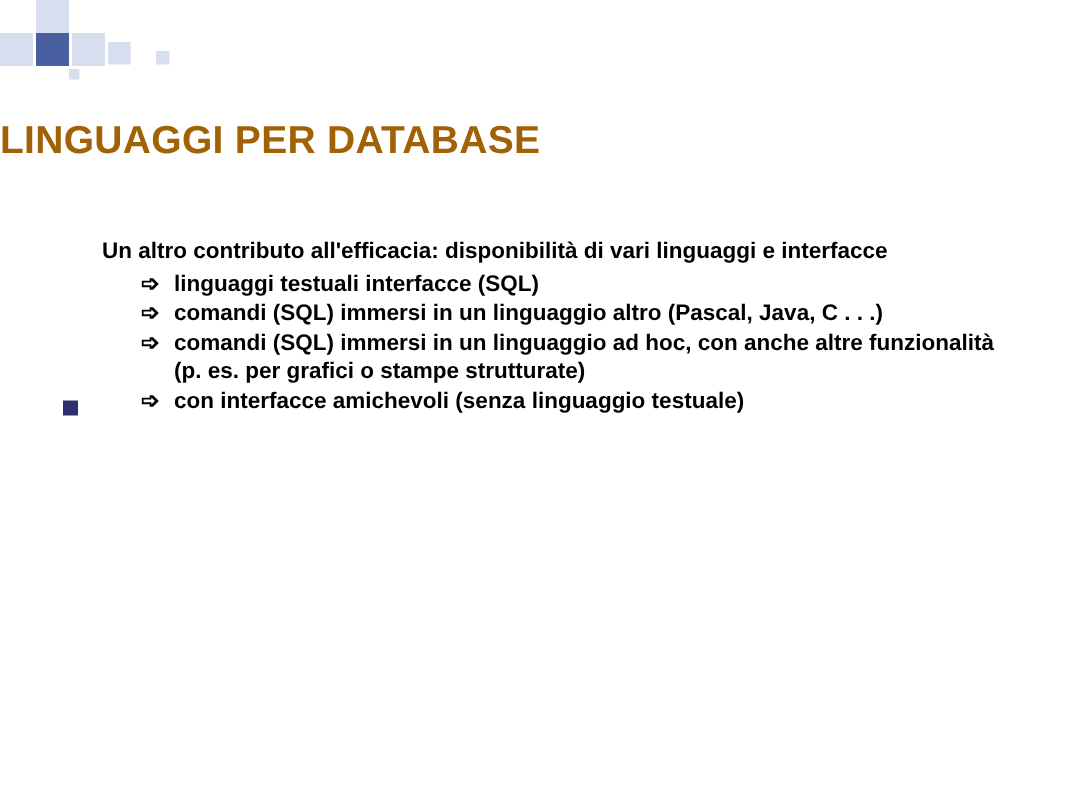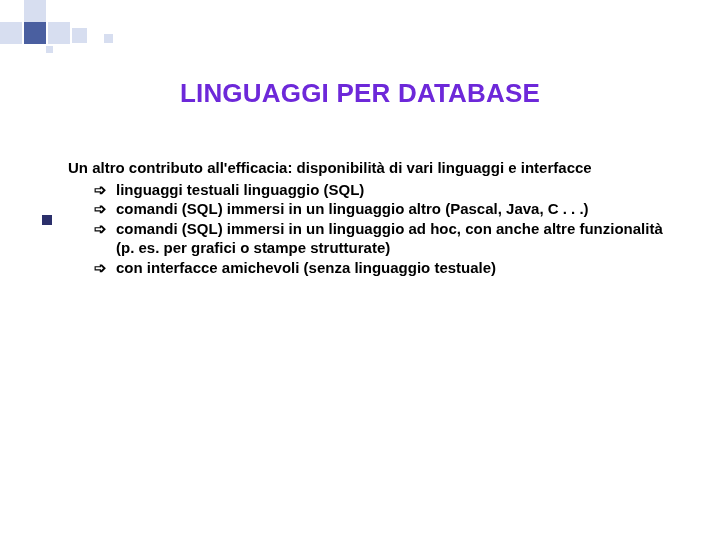--- a/index.html
+++ b/index.html
@@ -19,35 +19,35 @@
   .corner-deco .sq {
     position: absolute;
     background: #d7def0;
   }
   .corner-deco .sq.dark { background: #4a5fa0; }
   .title {
     position: absolute;
     top: 78px;
     left: 0; right: 0;
     width: 100%;
-    text-align: center;
+    text-align: left;
     font-size: 26px;
     font-weight: bold;
-    color: #6d28d9;
+    color: #a16207;
     letter-spacing: 0.2px;
   }
   .content {
     position: absolute;
     top: 158px;
     left: 42px;
     right: 40px;
   }
   .bullet-row {
     display: flex;
-    align-items: center;
+    align-items: flex-end;
   }
   .bullet-mark {
     width: 10px; height: 10px;
     background: #2b2f6b;
     flex: 0 0 10px;
     margin-top: 5px;
     margin-right: 16px;
   }
   .bullet-text {
     font-size: 15px;
@@ -97,21 +97,21 @@
 <h1 class="title">LINGUAGGI PER DATABASE</h1>
 
 <div class="content">
   <div class="bullet-row">
     <div class="bullet-mark"></div>
     <div class="bullet-text">
       <span>Un altro contributo all'efficacia: disponibilità di vari linguaggi e interfacce</span>
       <div class="sub-list">
         <div class="sub-item">
           <span class="arrow">➩</span>
-          <span class="sub-text">linguaggi testuali linguaggio (SQL)</span>
+          <span class="sub-text">linguaggi testuali interfacce (SQL)</span>
         </div>
         <div class="sub-item">
           <span class="arrow">➩</span>
           <span class="sub-text">comandi (SQL) immersi in un linguaggio altro (Pascal, Java, C . . .)</span>
         </div>
         <div class="sub-item">
           <span class="arrow">➩</span>
           <span class="sub-text">comandi (SQL) immersi in un linguaggio ad hoc, con anche altre funzionalità (p. es. per grafici o stampe strutturate)</span>
         </div>
         <div class="sub-item">

